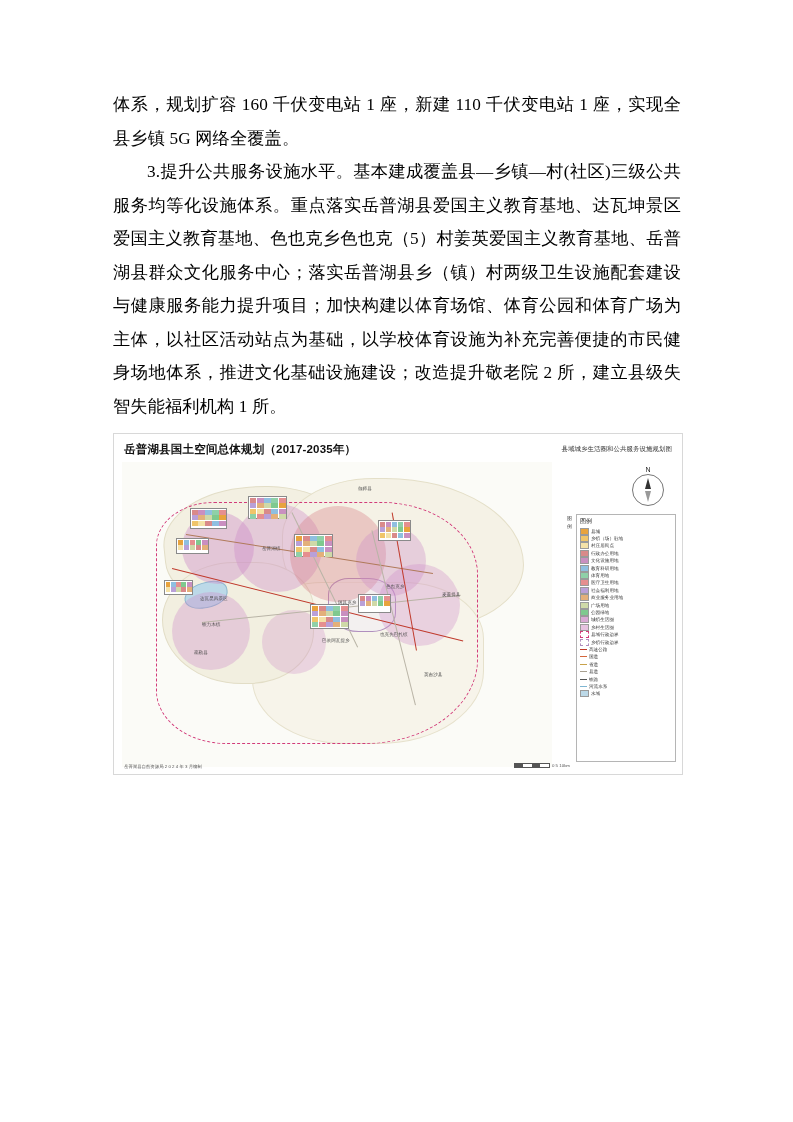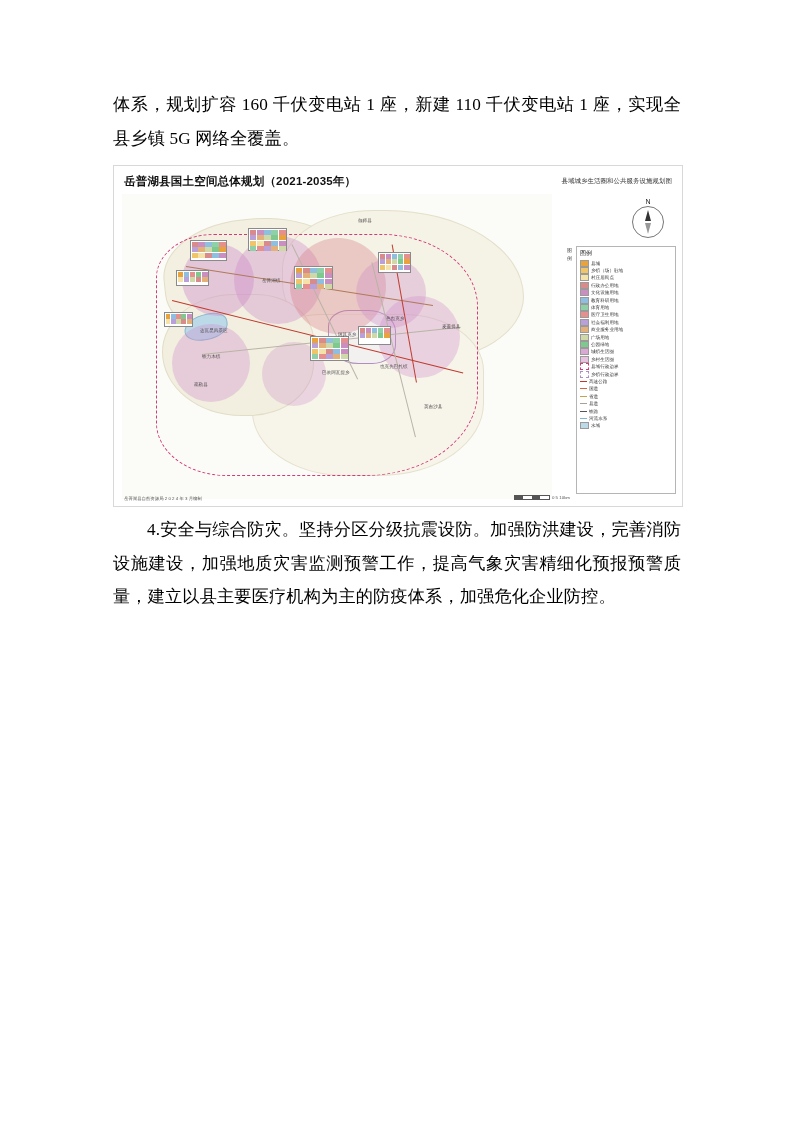--- a/index.html
+++ b/index.html
@@ -310,24 +310,25 @@
   }
 </style>
 </head>
 <body>
 
 <div class="page">
   <div class="content">
 
     <p class="para">体系，规划扩容 160 千伏变电站 1 座，新建 110 千伏变电站 1 座，实现全县乡镇 5G 网络全覆盖。</p>
 
+    <p class="para indent">3.提升公共服务设施水平。基本建成覆盖县—乡镇—村(社区)三级公共服务均等化设施体系。重点落实岳普湖县爱国主义教育基地、达瓦坤景区爱国主义教育基地、色也克乡色也克（5）村姜英爱国主义教育基地、岳普湖县群众文化服务中心；落实岳普湖县乡（镇）村两级卫生设施配套建设与健康服务能力提升项目；加快构建以体育场馆、体育公园和体育广场为主体，以社区活动站点为基础，以学校体育设施为补充完善便捷的市民健身场地体系，推进文化基础设施建设；改造提升敬老院 2 所，建立县级失智失能福利机构 1 所。</p>
 
     <div class="figure">
       <div class="map-frame">
-        <div class="map-title">岳普湖县国土空间总体规划（2021-2035年）</div>
+        <div class="map-title">岳普湖县国土空间总体规划（2017-2035年）</div>
         <div class="map-subtitle">县域城乡生活圈和公共服务设施规划图</div>
 
         <div class="map-body">
 
           <div class="map-canvas">
             <div class="base-land">
               <div class="region r1"></div>
               <div class="region r2"></div>
               <div class="region r3"></div>
               <div class="region r4"></div>
@@ -610,16 +611,15 @@
 2 0 2 4 年 3 月编制</div>
 
           <div class="map-scale">
             <span class="scale-bar"></span><span>0 5 10km</span>
           </div>
 
         </div>
       </div>
     </div>
 
-    <p class="para indent">4.安全与综合防灾。坚持分区分级抗震设防。加强防洪建设，完善消防设施建设，加强地质灾害监测预警工作，提高气象灾害精细化预报预警质量，建立以县主要医疗机构为主的防疫体系，加强危化企业防控。</p>
 
   </div>
 </div>
 
 </body></html>

